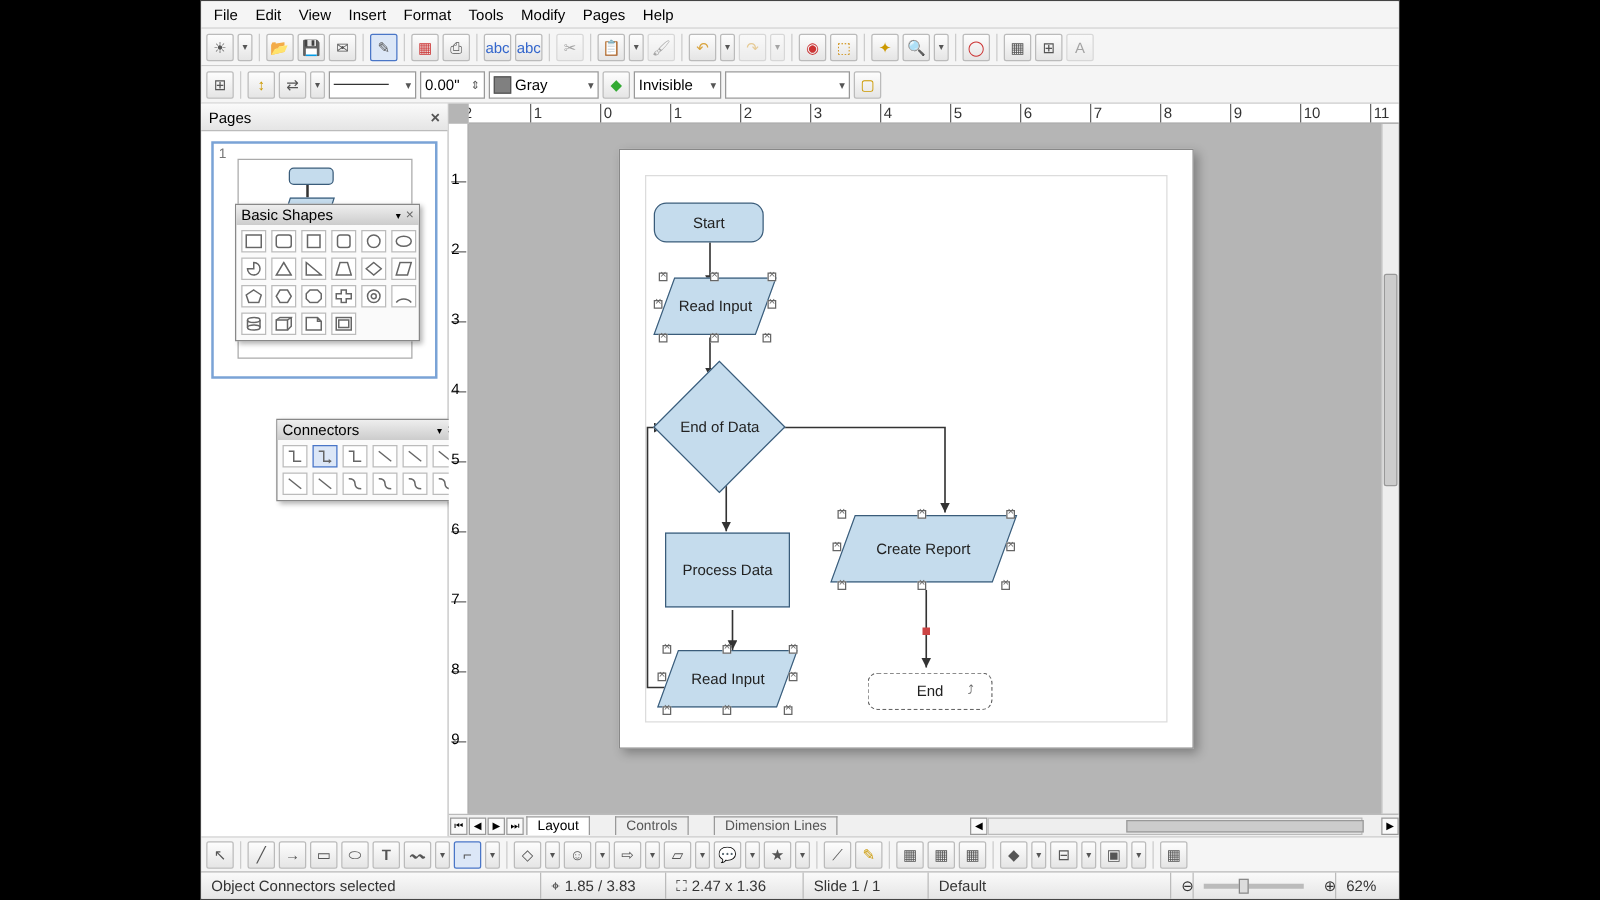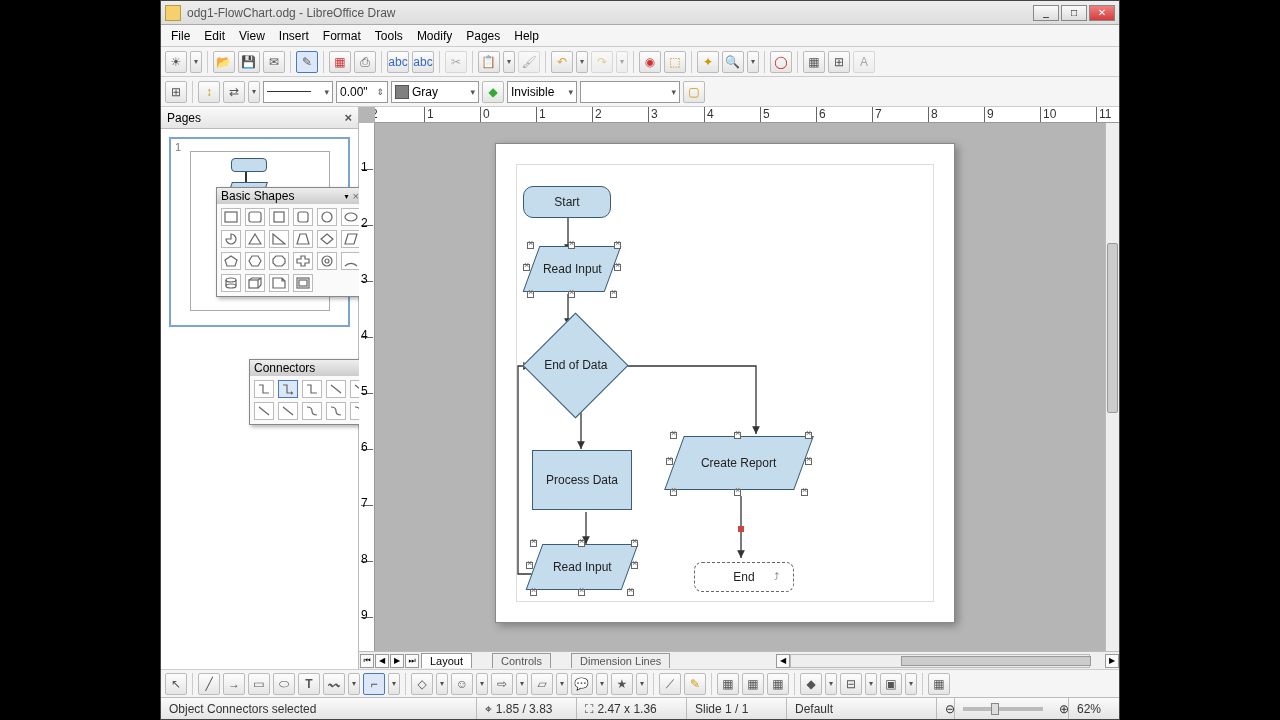--- a/index.html
+++ b/index.html
@@ -22,21 +22,21 @@
 .combo .dd { margin-left: auto; font-size: 9px; color: #555; }
 .spinner { width: 52px; }
 .colorchip { width: 14px; height: 14px; background: #808080; border: 1px solid #555; margin-right: 3px; }
 .middle { flex: 1; display: flex; position: relative; }
 .pages-panel { width: 198px; background: #fff; border-right: 1px solid #bbb; display: flex; flex-direction: column; }
 .pages-head { height: 22px; background: linear-gradient(#fafafa,#e5e5e5); border-bottom: 1px solid #bbb; display: flex; align-items: center; padding: 0 6px; }
 .pages-head .x { margin-left: auto; font-weight: bold; color: #555; font-size: 13px; }
 .thumb-wrap { border: 2px solid #7aa3d6; margin: 8px; padding: 4px; background: #fff; height: 190px; position: relative; }
 .thumb-wrap .pg { position: absolute; top: 2px; left: 4px; color: #777; font-size: 11px; }
 .mini-page { margin: 8px auto; width: 140px; height: 160px; border: 1px solid #aaa; background: #fff; position: relative; }
-.float-panel { position: absolute; background: #fafafa; border: 1px solid #888; box-shadow: 2px 2px 4px rgba(0,0,0,.3); margin-left: 28px; }
+.float-panel { position: absolute; background: #fafafa; border: 1px solid #888; box-shadow: 2px 2px 4px rgba(0,0,0,.3); }
 .fp-head { height: 16px; background: linear-gradient(#eee,#ccc); display: flex; align-items: center; padding: 0 4px; font-size: 11px; }
 .fp-head .dd { margin-left: auto; font-size: 8px; }
 .fp-head .x { margin-left: 4px; font-size: 11px; color: #666; cursor: pointer; }
 .fp-body { padding: 4px; display: grid; grid-template-columns: repeat(6, 20px); gap: 4px; }
 .fp-body.conn { grid-template-columns: repeat(6, 20px); }
 .shp { width: 20px; height: 18px; background: #fff; border: 1px solid #bbb; display: flex; align-items: center; justify-content: center; font-size: 10px; color: #555; }
 .shp.active { border-color: #4a76c7; background: #dce7f7; }
 .shp svg { width: 14px; height: 12px; }
 .shp svg * { fill: none; stroke: #666; stroke-width: 1.2; }
 .canvas-area { flex: 1; display: flex; flex-direction: column; background: #b5b5b5; }
@@ -73,29 +73,20 @@
 .statusbar .cell { padding: 0 8px; border-right: 1px solid #bbb; height: 100%; display: flex; align-items: center; }
 .statusbar .flex { flex: 1; }
 .zoom-slider { width: 80px; height: 4px; background: #bbb; position: relative; }
 .zoom-slider .k { position: absolute; top: -4px; width: 8px; height: 12px; background: #ddd; border: 1px solid #888; left: 28px; }
 </style>
 </head>
 <body>
 
 <div class="window">
 
-  <div class="titlebar">
-    <div class="icon"></div>
-    <div class="title">odg1-FlowChart.odg - LibreOffice Draw</div>
-    <div class="winbtns">
-      <div class="winbtn">_</div>
-      <div class="winbtn">□</div>
-      <div class="winbtn close">✕</div>
-    </div>
-  </div>
 
   <div class="menubar">
     <span>File</span>
     <span>Edit</span>
     <span>View</span>
     <span>Insert</span>
     <span>Format</span>
     <span>Tools</span>
     <span>Modify</span>
     <span>Pages</span>
@@ -711,21 +702,21 @@
     <div class="tbtn sm">
         <span class="glyph" style="font-size:8px">▾</span>
       </div>
     <div class="sep"></div>
     <div class="tbtn">
         <span class="glyph">▦</span>
       </div>
   </div>
 
   <div class="statusbar">
-    <div class="cell" style="width:316px">Object Connectors selected</div>
+    <div class="cell" style="width:272px">Object Connectors selected</div>
     <div class="cell" style="width:100px">
       <span style="margin-right:4px">⌖</span>
       <span>1.85 / 3.83</span>
     </div>
     <div class="cell" style="width:110px">
       <span style="margin-right:4px">⛶</span>
       <span>2.47 x 1.36</span>
     </div>
     <div class="cell" style="width:100px">Slide 1 / 1</div>
     <div class="cell flex">Default</div>

